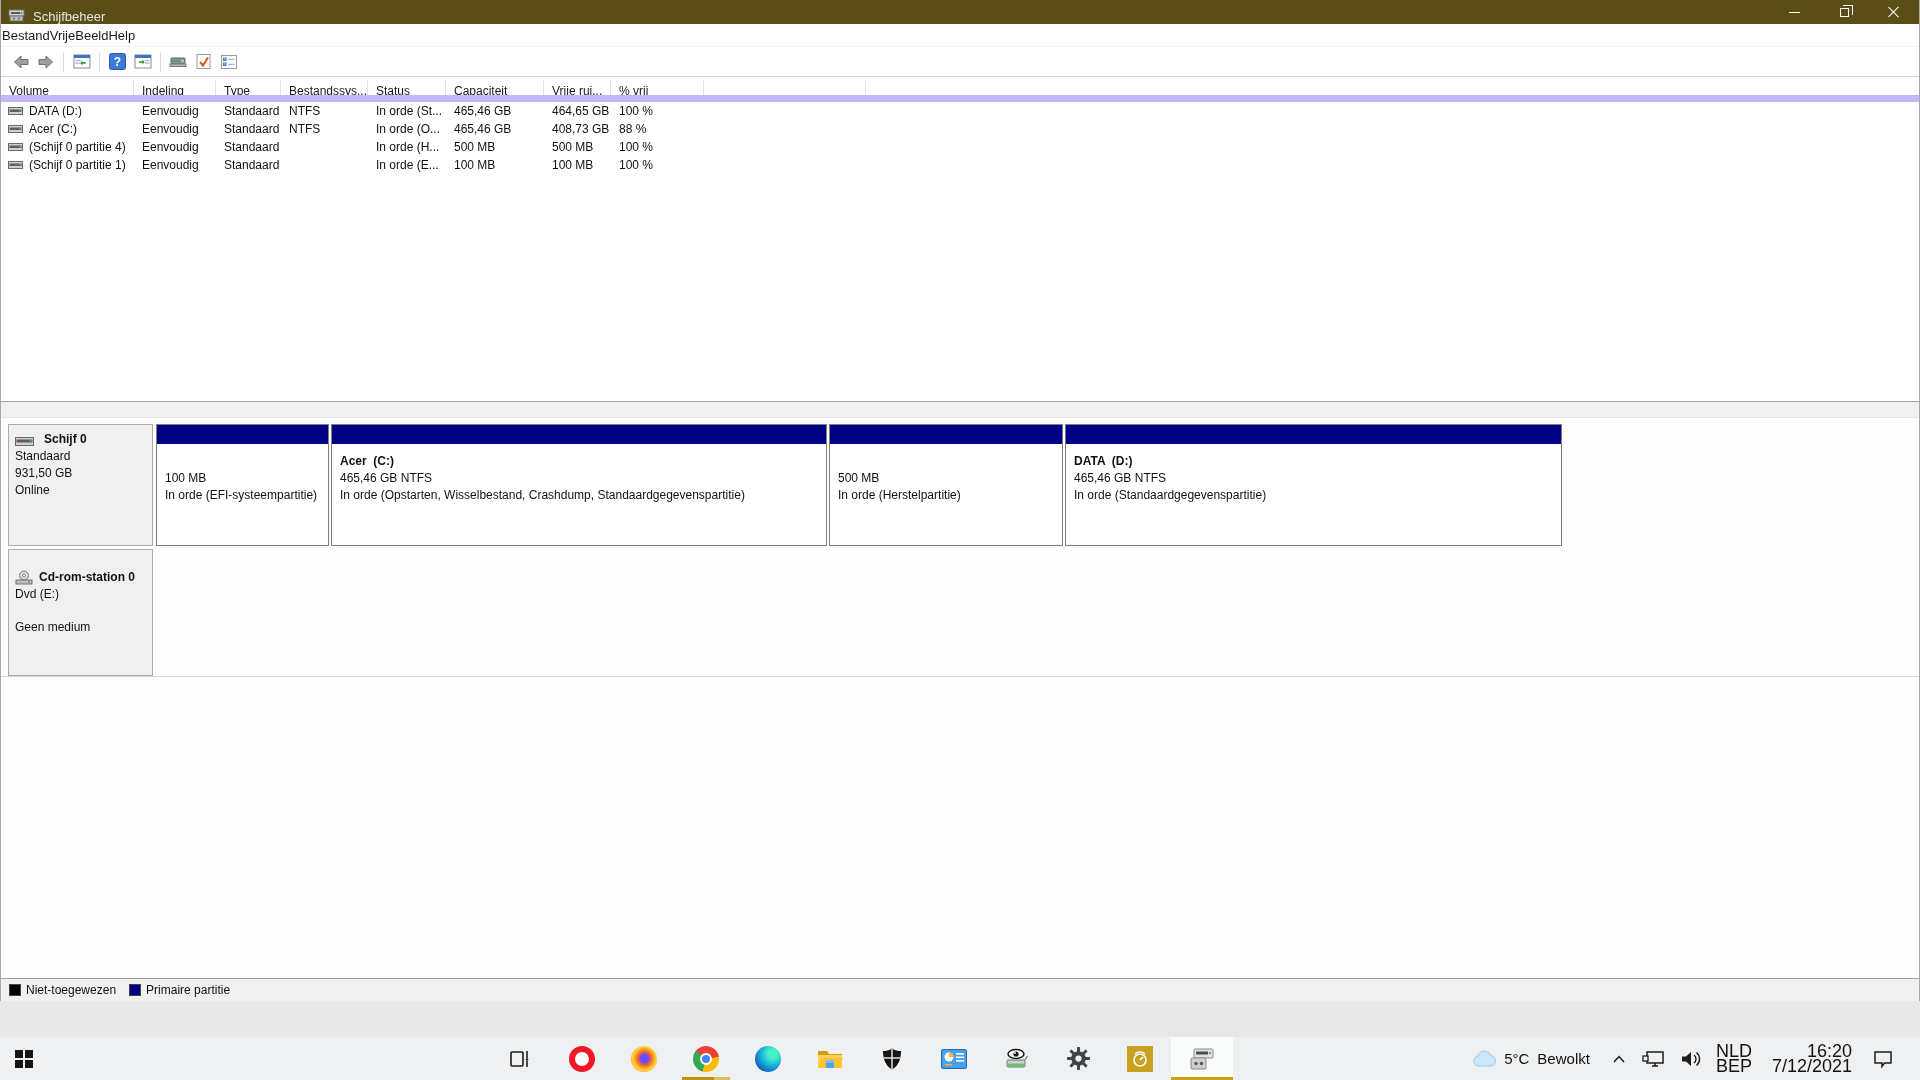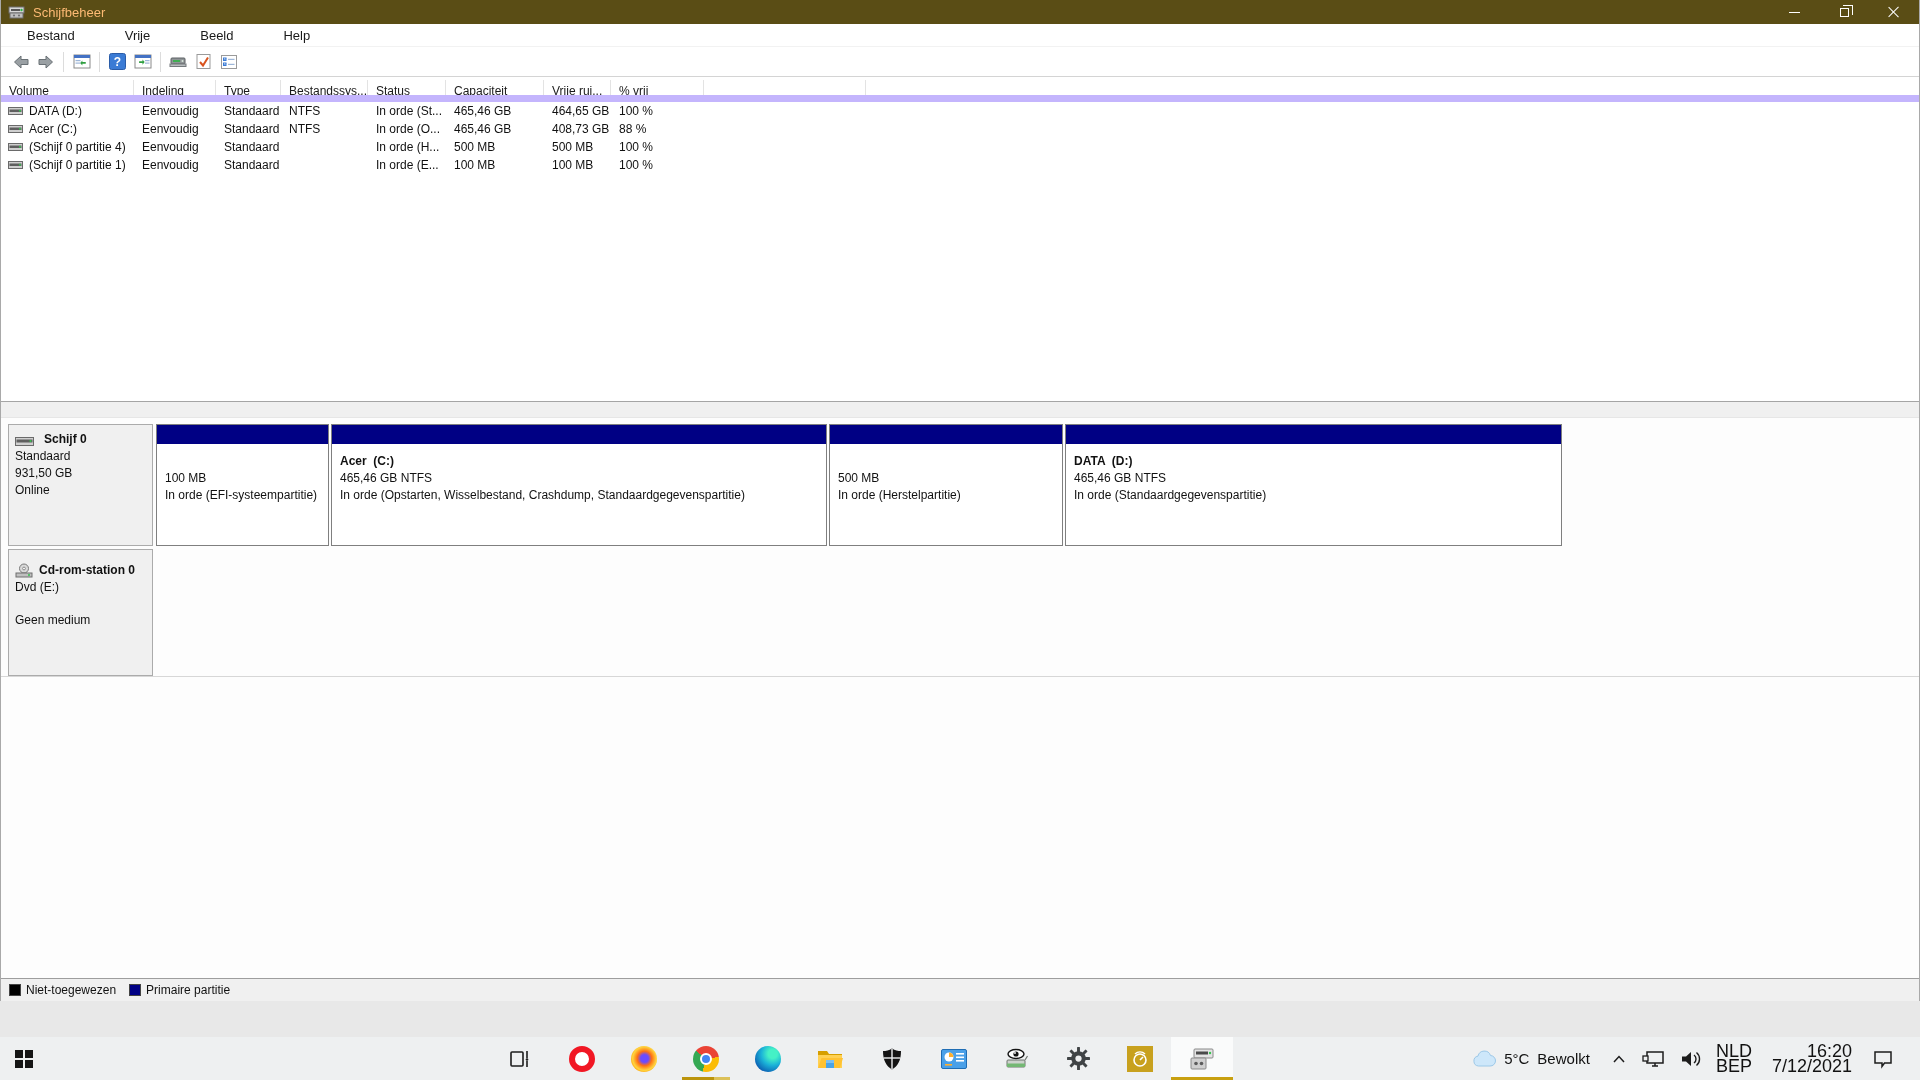--- a/index.html
+++ b/index.html
@@ -5,36 +5,36 @@
   * { margin:0; padding:0; box-sizing:border-box; }
   html,body { width:1920px; height:1080px; overflow:hidden; background:#e8e8e8;
               font-family:"Liberation Sans", sans-serif; }
   .screen { position:relative; width:1920px; height:1080px; background:#e8e8e8; }
 
   
   .window { position:absolute; left:0; top:0; width:1920px; height:1001px;
             background:#ffffff; border-left:1px solid #a9a9a9; border-right:1px solid #a9a9a9; }
 
   .titlebar { position:absolute; left:0; top:0; width:100%; height:24px; background:#5a4d15;
-              display:flex; align-items:center; color:#fdba74; }
+              display:flex; align-items:flex-end; color:#e5e5e5; }
   .titlebar .app-icon { margin-left:7px; width:17px; height:17px; }
   .titlebar .title-text { margin-left:8px; font-size:13px; }
   .win-controls { margin-left:auto; display:flex; height:24px; }
   .win-btn { width:50px; height:24px; display:flex; align-items:center; justify-content:center; cursor:default; }
   .glyph-min { width:11px; height:1px; background:#fff; }
   .glyph-restore { width:9px; height:9px; border:1px solid #fff; position:relative; background:transparent; }
   .glyph-restore:before { content:""; position:absolute; left:2px; top:-4px; width:9px; height:9px;
                           border:1px solid #fff; border-left:none; border-bottom:none; }
   .glyph-close { position:relative; width:12px; height:12px; }
   .glyph-close:before,.glyph-close:after { content:""; position:absolute; left:5px; top:-1px; width:1.4px; height:14px; background:#fff; }
   .glyph-close:before { transform:rotate(45deg); } .glyph-close:after { transform:rotate(-45deg); }
 
   .menubar { position:absolute; left:0; top:24px; width:100%; height:23px; background:#fff;
              display:flex; align-items:center; font-size:13px; color:#1a1a1a; border-bottom:1px solid #f2f2f2; }
-  .menu-item { padding:0 25px; height:100%; display:flex; align-items:center; }
+  .menu-item { padding:0 0; height:100%; display:flex; align-items:center; }
   .menu-item:first-child { margin-left:1px; }
 
   .toolbar { position:absolute; left:0; top:47px; width:100%; height:30px; background:#fff;
              border-bottom:1px solid #d4d4d4; display:flex; align-items:center; padding-left:7px; }
   .tb-btn { width:25px; height:24px; display:flex; align-items:center; justify-content:center; }
   .tb-sep { width:1px; height:20px; background:#dcdcdc; margin:0 5px; }
 
   
   .listpane { position:absolute; left:0; top:78px; width:100%; height:323px; background:#fff; }
   .lv-header { display:flex; height:22px; font-size:12px; color:#1a1a1a; border-bottom:7px solid #c4b5fd; margin-top:2px; }
@@ -54,21 +54,21 @@
                 border:1px solid #ababab; padding:6px 6px 0 6px; font-size:12px; line-height:17px; color:#111; }
   .disk-label .dname { font-weight:bold; display:flex; align-items:flex-end; gap:10px; }
   .partitions { position:absolute; left:155px; top:6px; width:1406px; height:122px; display:flex; gap:2px; }
   .part { border:1px solid #7f7f7f; background:#fff; display:flex; flex-direction:column; }
   .part-strip { height:19px; background:#000084; }
   .part-body { flex:1; padding:9px 8px 0 8px; font-size:12px; line-height:17px; color:#111; }
   .pt-title { font-weight:bold; height:17px; white-space:pre; }
 
   .cd-row { position:absolute; left:0; top:131px; width:100%; height:128px; border-bottom:1px solid #d7d7d7; }
   .cd-label { position:absolute; left:7px; top:0; width:145px; height:127px; background:#f0f0f0;
-              border:1px solid #ababab; padding:12px 6px 0 6px; font-size:12px; line-height:17px; color:#111; }
+              border:1px solid #ababab; padding:19px 6px 0 6px; font-size:12px; line-height:17px; color:#111; }
   .cd-label .dname { font-weight:bold; display:flex; align-items:center; gap:6px; }
   .cd-status { margin-top:16px; }
 
   .legendbar { position:absolute; left:0; top:978px; width:100%; height:23px; background:#f0f0f0;
                border-top:1px solid #9e9e9e; display:flex; align-items:center; padding-left:8px;
                font-size:12px; color:#111; gap:5px; }
   .swatch { width:12px; height:12px; border:1px solid #444; }
   .swatch-unalloc { background:#000000; }
   .swatch-primary { background:#000084; }
   .legend-label { margin-right:8px; }

